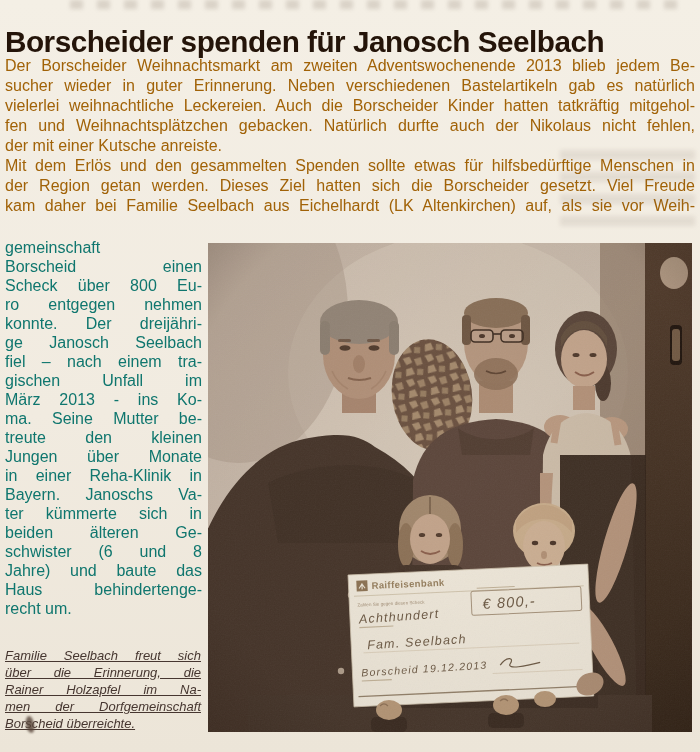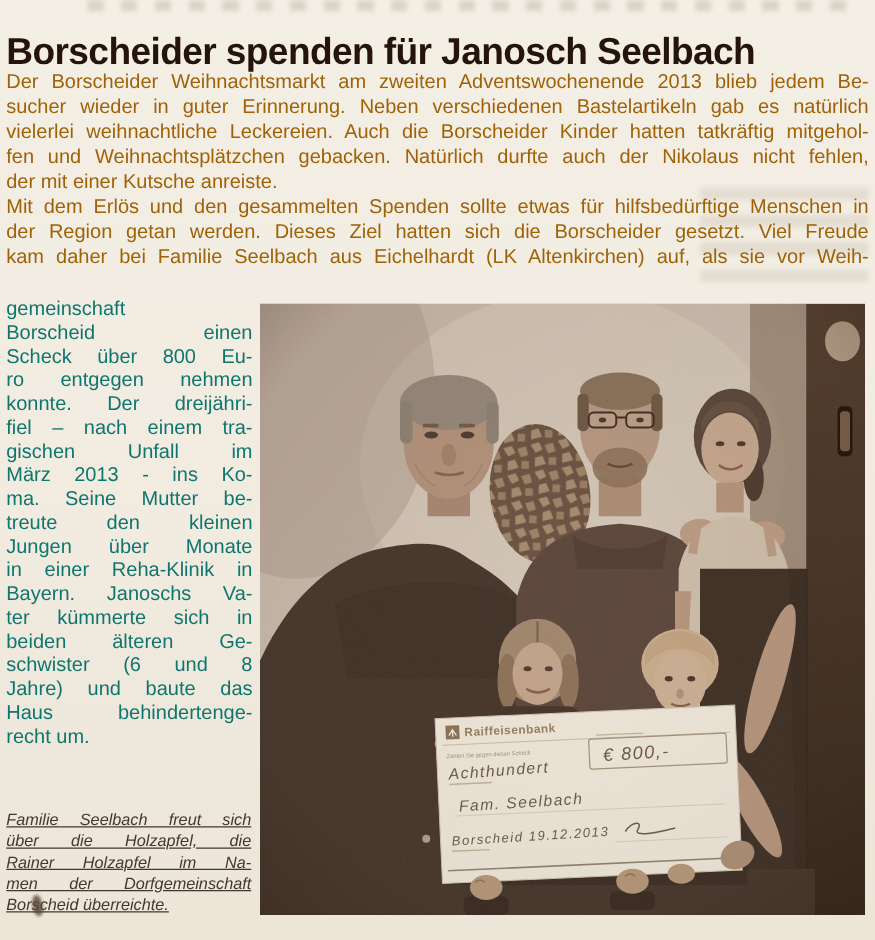--- a/index.html
+++ b/index.html
@@ -78,39 +78,40 @@
   </div>
 
   <div class="ghost-right"></div>
 
   <div class="leftcol">
       <div class="ln">gemeinschaft</div>
       <div class="ln">Borscheid einen</div>
       <div class="ln">Scheck über 800 Eu-</div>
       <div class="ln">ro entgegen nehmen</div>
       <div class="ln">konnte. Der dreijähri-</div>
+      <div class="ln">ge Janosch Seelbach</div>
       <div class="ln">fiel – nach einem tra-</div>
       <div class="ln">gischen Unfall im</div>
       <div class="ln">März 2013 - ins Ko-</div>
       <div class="ln">ma. Seine Mutter be-</div>
       <div class="ln">treute den kleinen</div>
       <div class="ln">Jungen über Monate</div>
       <div class="ln">in einer Reha-Klinik in</div>
       <div class="ln">Bayern. Janoschs Va-</div>
       <div class="ln">ter kümmerte sich in</div>
       <div class="ln">beiden älteren Ge-</div>
       <div class="ln">schwister (6 und 8</div>
       <div class="ln">Jahre) und baute das</div>
       <div class="ln">Haus behindertenge-</div>
       <div class="ln last">recht um.</div>
     </div>
 
   <div class="caption">
       <div class="ln">Familie Seelbach freut sich</div>
-      <div class="ln">über die Holzapfel, die</div>
+      <div class="ln">über die Erinnerung, die</div>
       <div class="ln">Rainer Holzapfel im Na-</div>
       <div class="ln">men der Dorfgemeinschaft</div>
       <div class="ln last">Borscheid überreichte.</div>
     </div>
 
   <div class="smudge"></div>
 
   <div class="photo">
     <svg width="484" height="489" viewBox="0 0 484 489" xmlns="http://www.w3.org/2000/svg">
       <defs>

